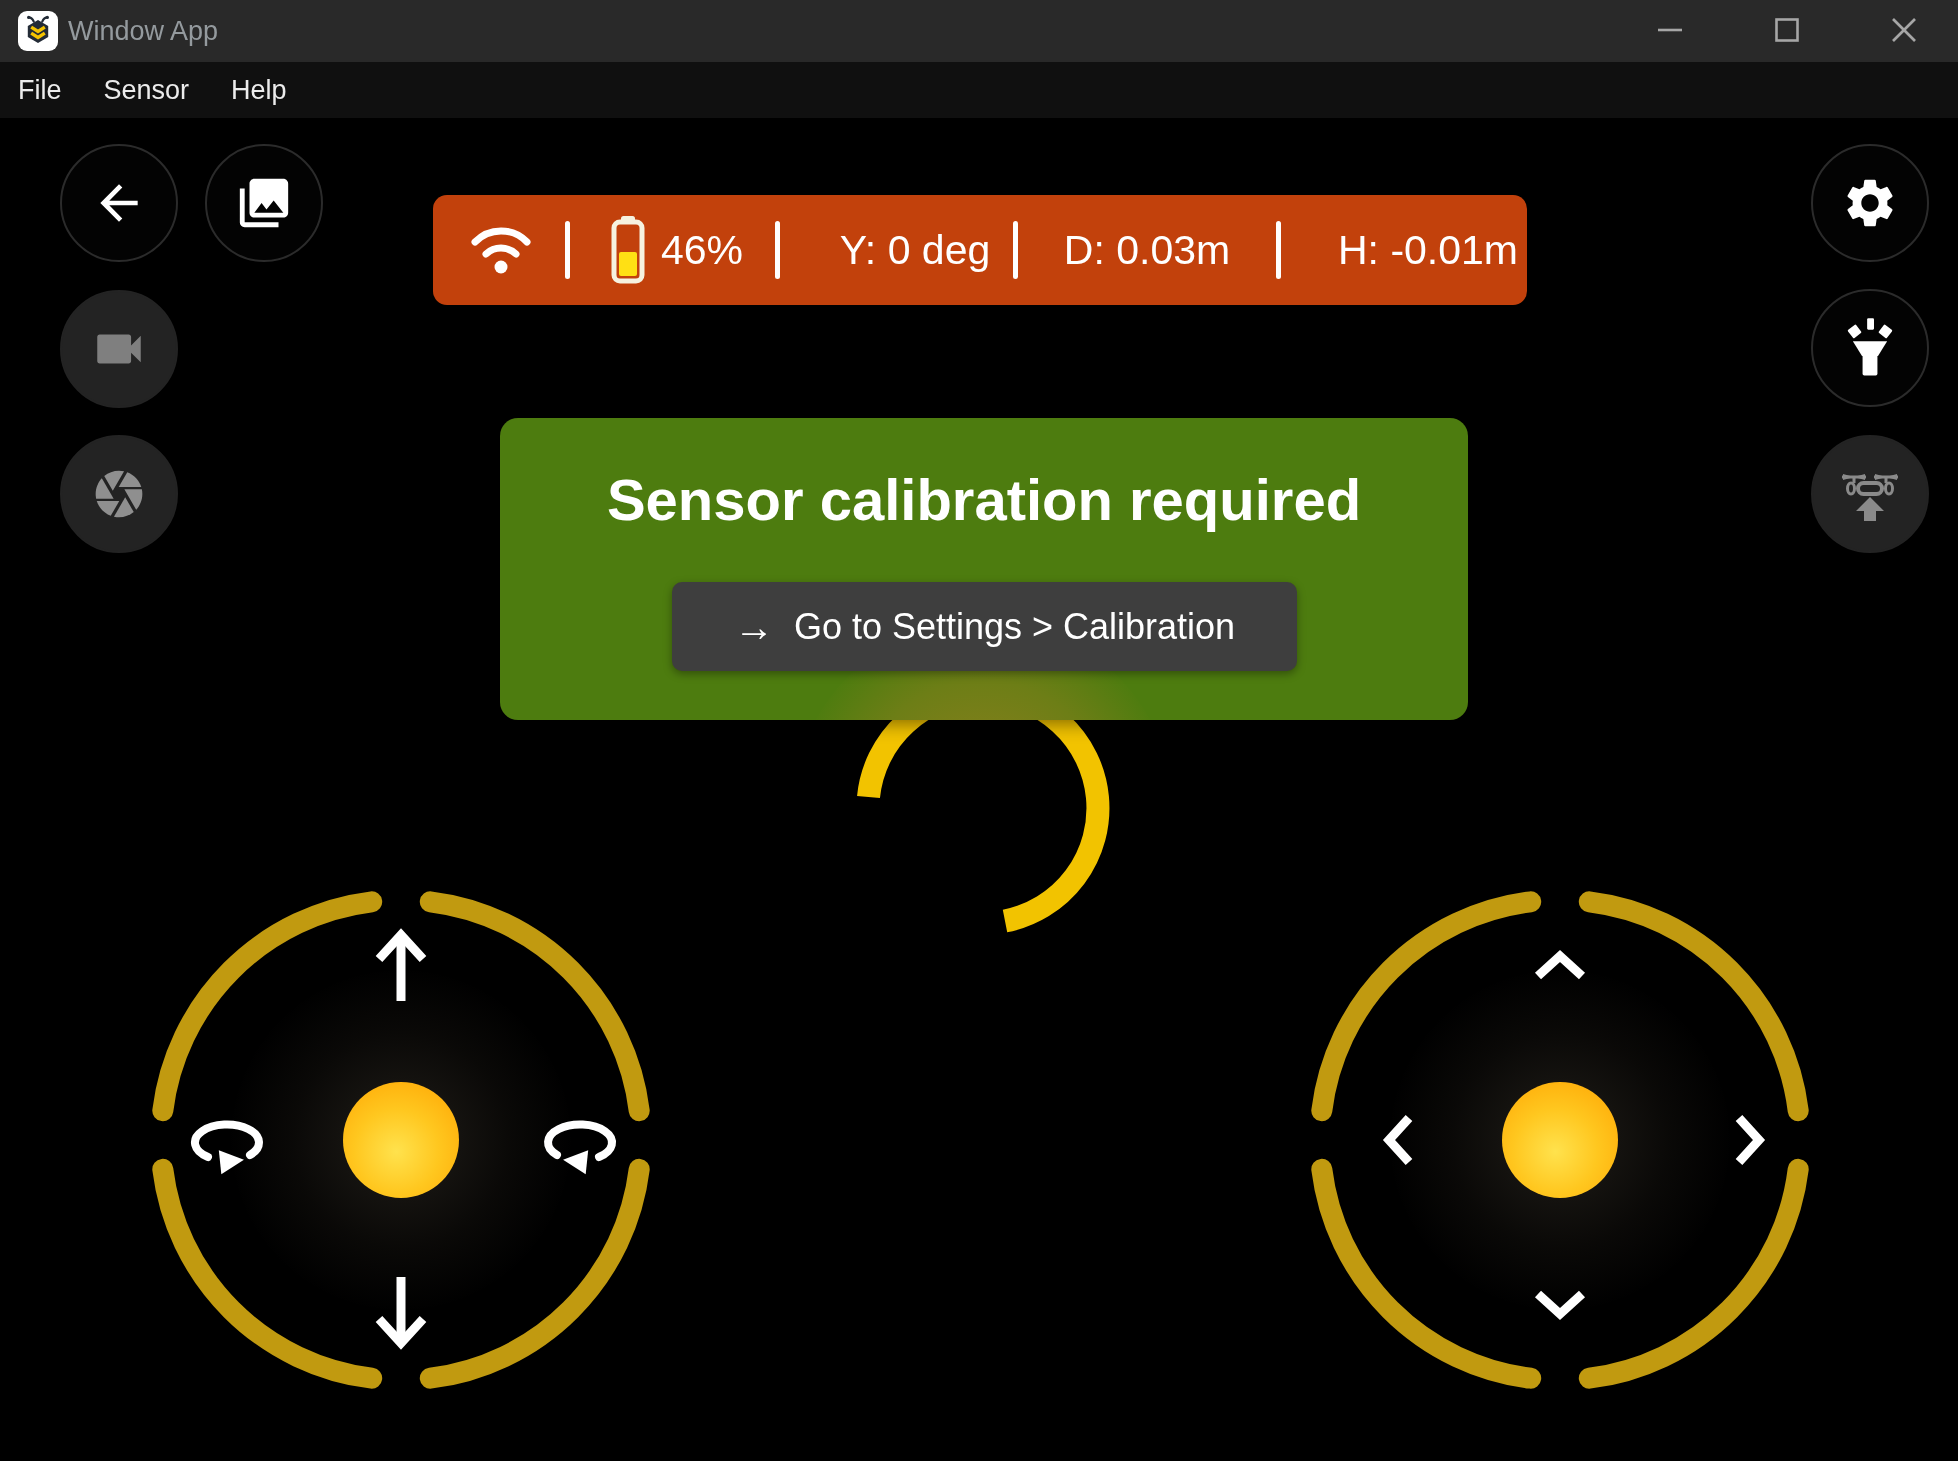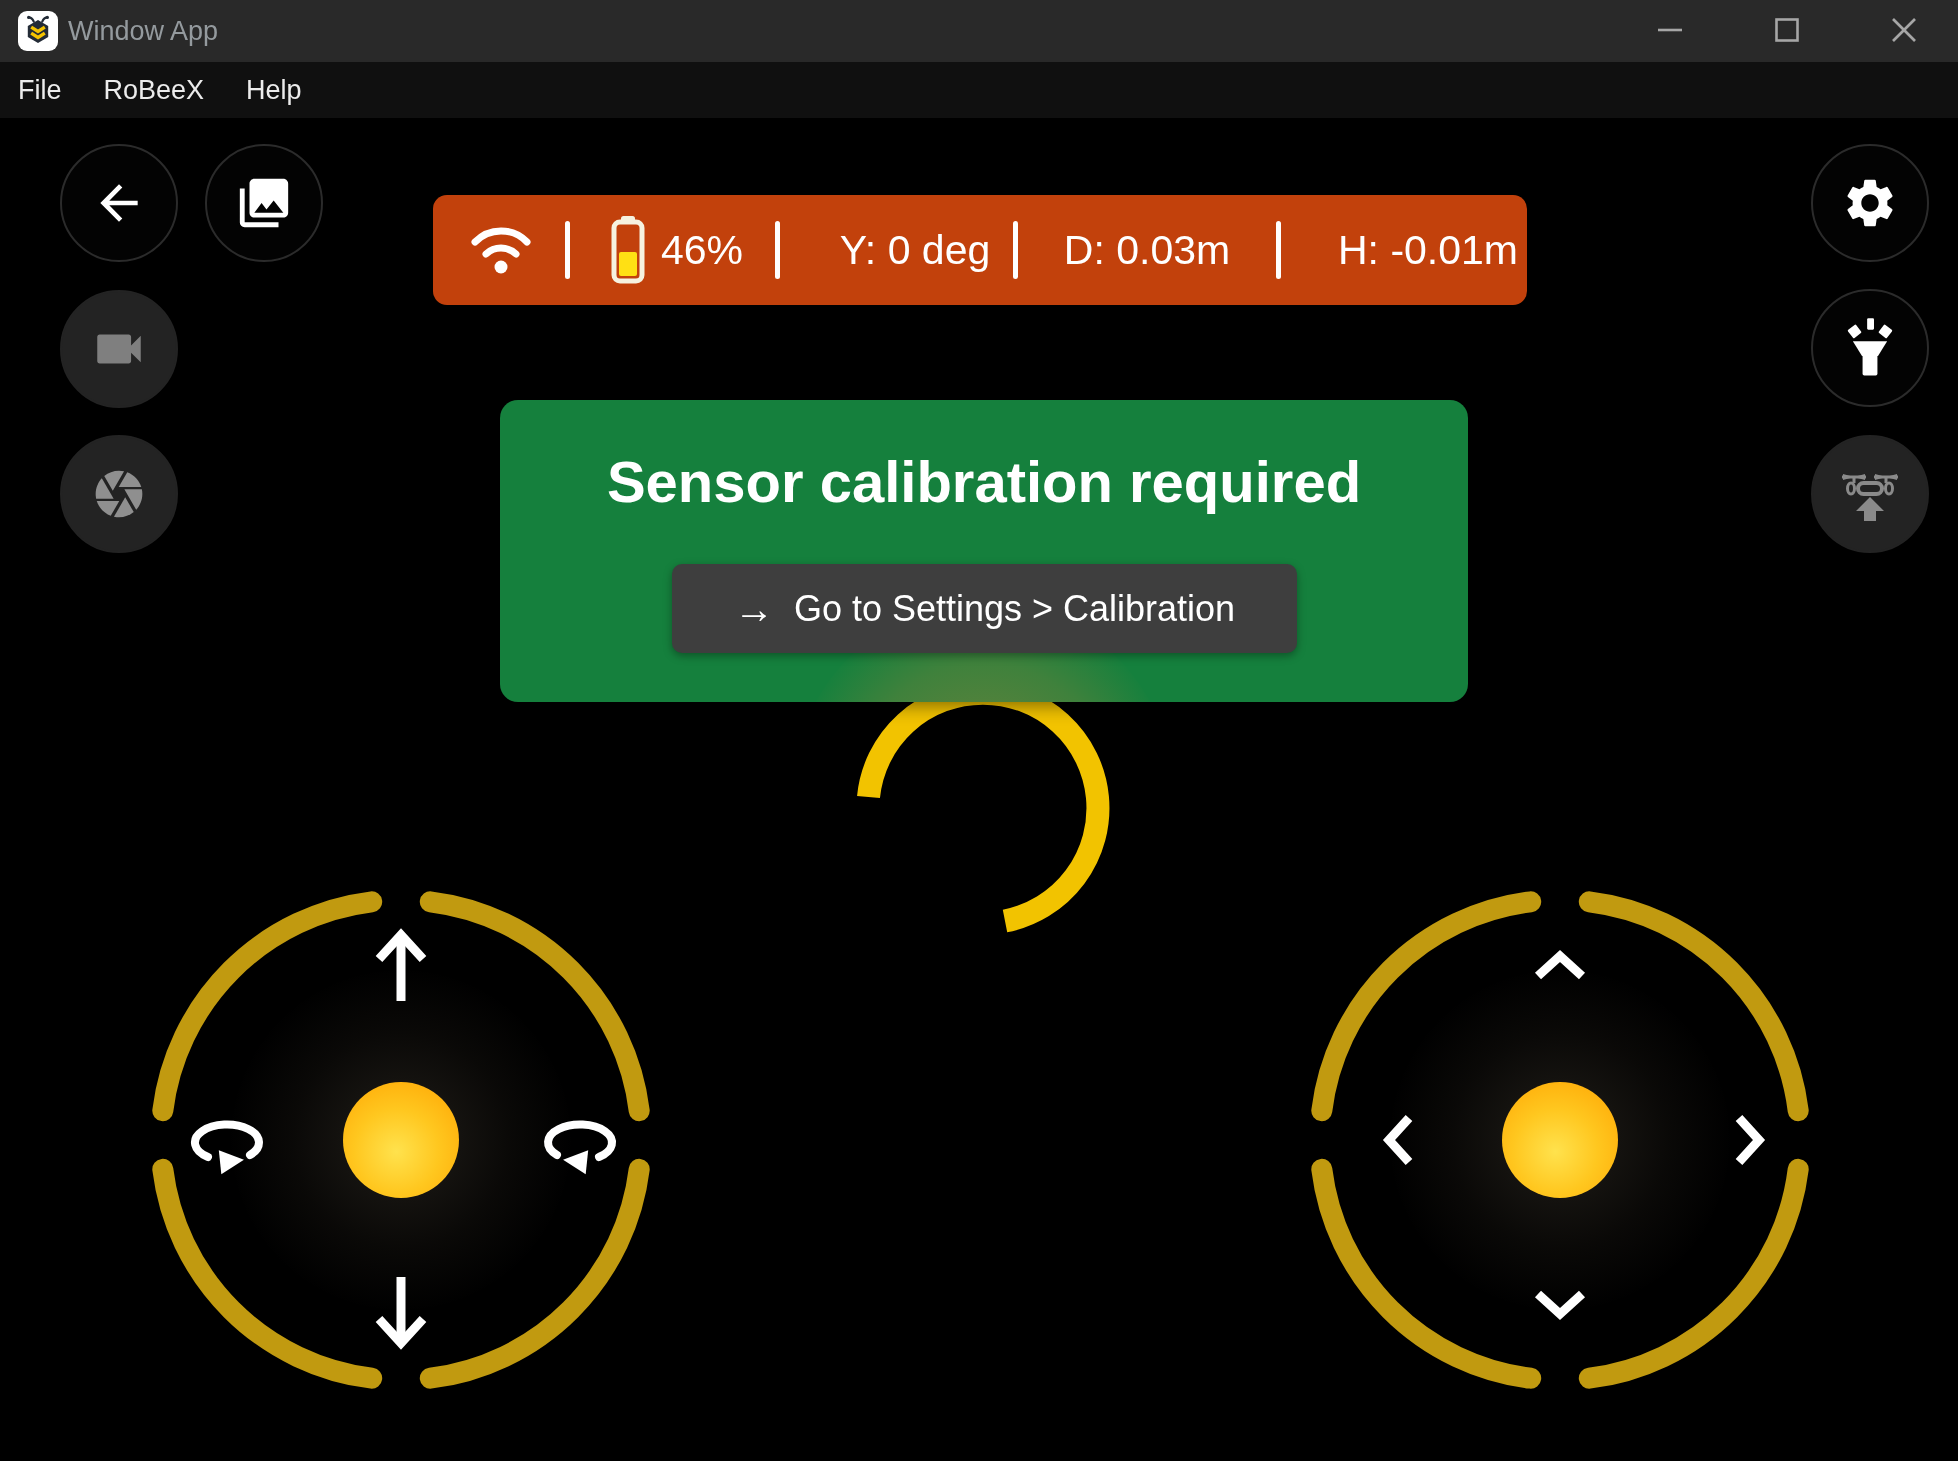--- a/index.html
+++ b/index.html
@@ -28,22 +28,22 @@
   
   .roundbtn { position:absolute; width:118px; height:118px; border-radius:50%;
     display:flex; align-items:center; justify-content:center; border:2px solid #2b2b2b; background:#030303; }
   .roundbtn.disabled { background:#232323; border-color:#232323; }
   
   .statusbar { position:absolute; left:433px; top:77px; width:1094px; height:110px;
     background:#c2410c; border-radius:14px; }
   .statusbar .vdiv { position:absolute; top:26px; width:5px; height:58px; background:#fff; border-radius:3px; }
   .stat-text { position:absolute; top:0; height:110px; line-height:110px; color:#fff; font-size:41px; text-align:center; }
   
-  .alert { position:absolute; left:500px; top:282px; width:968px; height:302px;
-    background:#15803d; border-radius:18px; overflow:hidden; z-index:3;
+  .alert { position:absolute; left:500px; top:300px; width:968px; height:302px;
+    background:#4d7c0f; border-radius:18px; overflow:hidden; z-index:3;
     box-shadow:0 4px 18px rgba(0,0,0,.45); }
   .alert-glow { position:absolute; left:293px; top:202px; width:380px; height:380px; border-radius:50%;
     background:radial-gradient(circle, rgba(255,135,55,.40) 0%, rgba(255,135,55,.18) 48%, rgba(255,135,55,0) 72%); }
   .alert-title { position:absolute; left:0; top:48px; width:968px; text-align:center;
     color:#fff; font-size:58px; font-weight:800; letter-spacing:0; }
   .alert-btn { position:absolute; left:172px; top:164px; width:625px; height:89px;
     background:#3e3e3e; border:none; border-radius:10px; color:#fff;
     display:flex; align-items:center; justify-content:center; gap:20px;
     box-shadow:0 3px 8px rgba(0,0,0,.35); cursor:pointer; }
   .alert-btn .arr { font-size:40px; line-height:1; }
@@ -90,21 +90,21 @@
     <button class="winbtn" style="left:1875px;">
       <svg width="30" height="30" viewBox="0 0 30 30">
         <line x1="4" y1="4" x2="26" y2="26" stroke="#a6a6a6" stroke-width="2.6"></line>
         <line x1="26" y1="4" x2="4" y2="26" stroke="#a6a6a6" stroke-width="2.6"></line>
       </svg>
     </button>
   </div>
 
   <div class="menubar">
     <span class="menu-item">File</span>
-    <span class="menu-item">RoBeeX</span>
+    <span class="menu-item">Sensor</span>
     <span class="menu-item">Help</span>
   </div>
 
   <div class="content">
 
     <button class="roundbtn" style="left:60px; top:26px;">
       <svg width="56" height="56" viewBox="0 0 24 24">
         <path d="M20 11H7.83l5.59-5.59L12 4l-8 8 8 8 1.41-1.41L7.83 13H20v-2z" fill="#fff"></path>
       </svg>
     </button>

